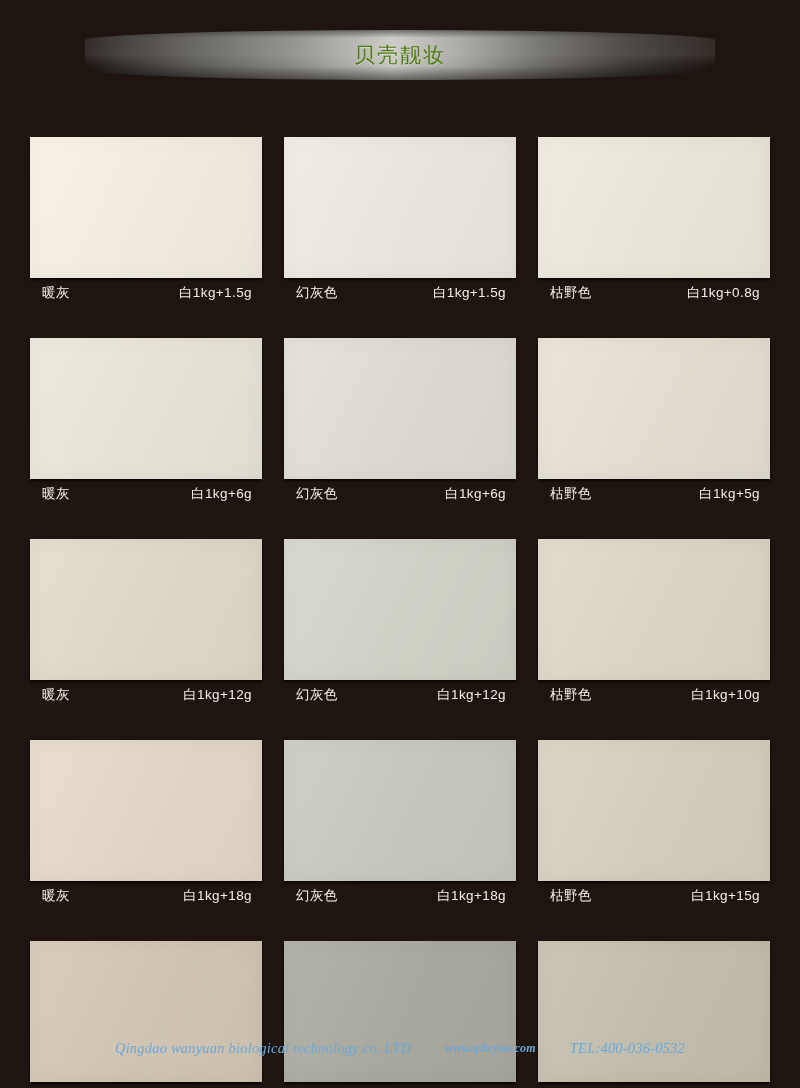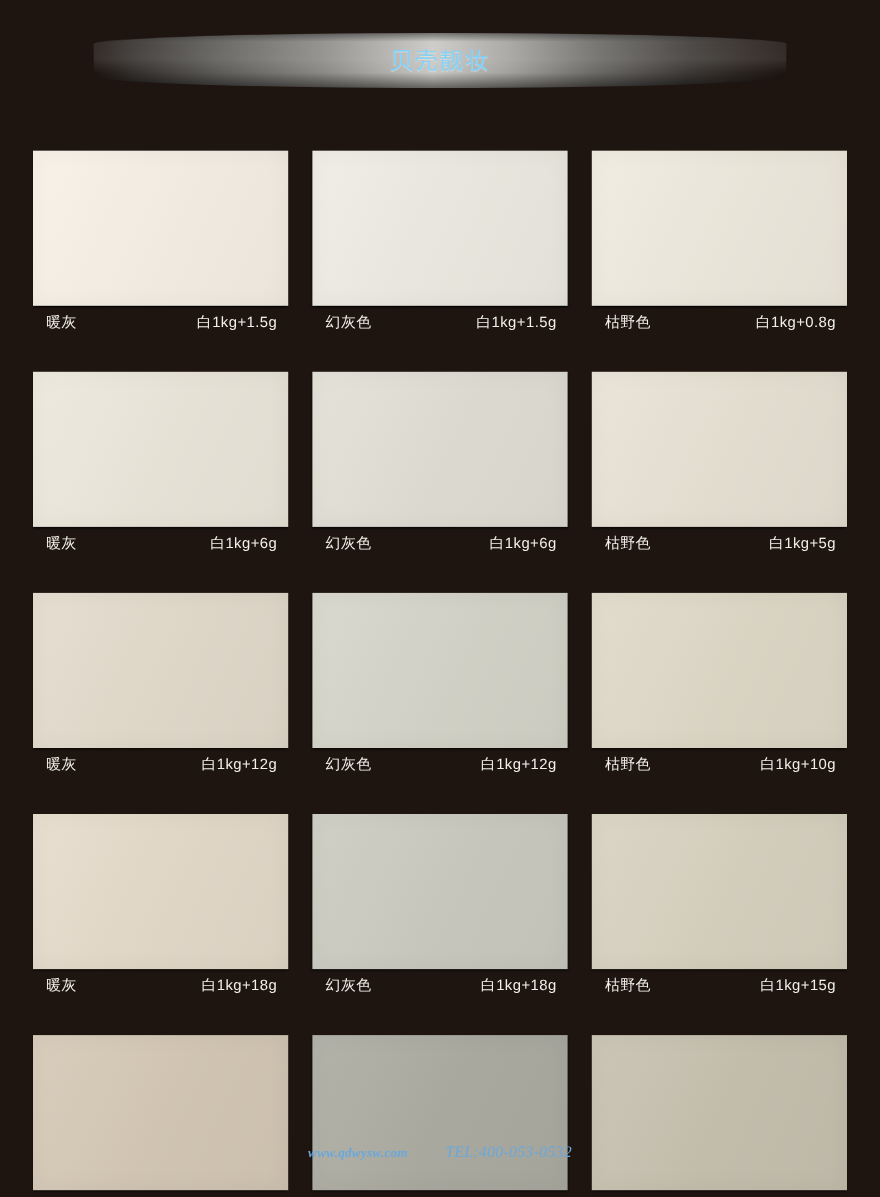--- a/index.html
+++ b/index.html
@@ -64,21 +64,21 @@
     position:absolute;
     left:0;
     top:0;
     width:800px;
     height:56px;
     display:flex;
     align-items:center;
     justify-content:center;
     font-size:21px;
     letter-spacing:2px;
-    color:#7dd3fc;
+    color:#4d7c0f;
     font-weight:500;
     text-shadow:0 1px 0 rgba(255,255,255,0.35);
   }
 
   
   .grid {
     position:absolute;
     left:30px;
     top:137px;
     width:740px;
@@ -253,15 +253,16 @@
         <div class="caption"></div>
       </div>
       <div class="cell">
         <div class="swatch" style="background: rgb(199, 194, 176);"></div>
         <div class="caption"></div>
       </div>
     </div>
   </div>
 
 <div class="footer">
+  <span class="company">Qingdao wanyuan biological technology co. LTD</span>
   <span class="url">www.qdwysw.com</span>
-  <span class="tel">TEL:400-053-0532</span>
+  <span class="tel">TEL:400-036-0532</span>
 </div>
 
 </body></html>

